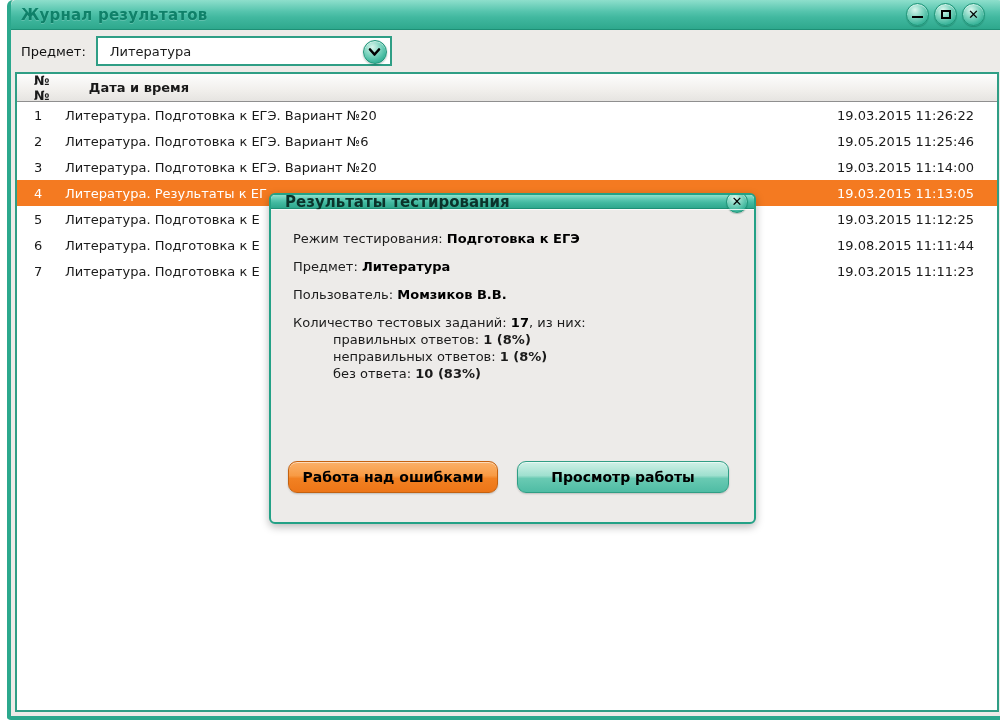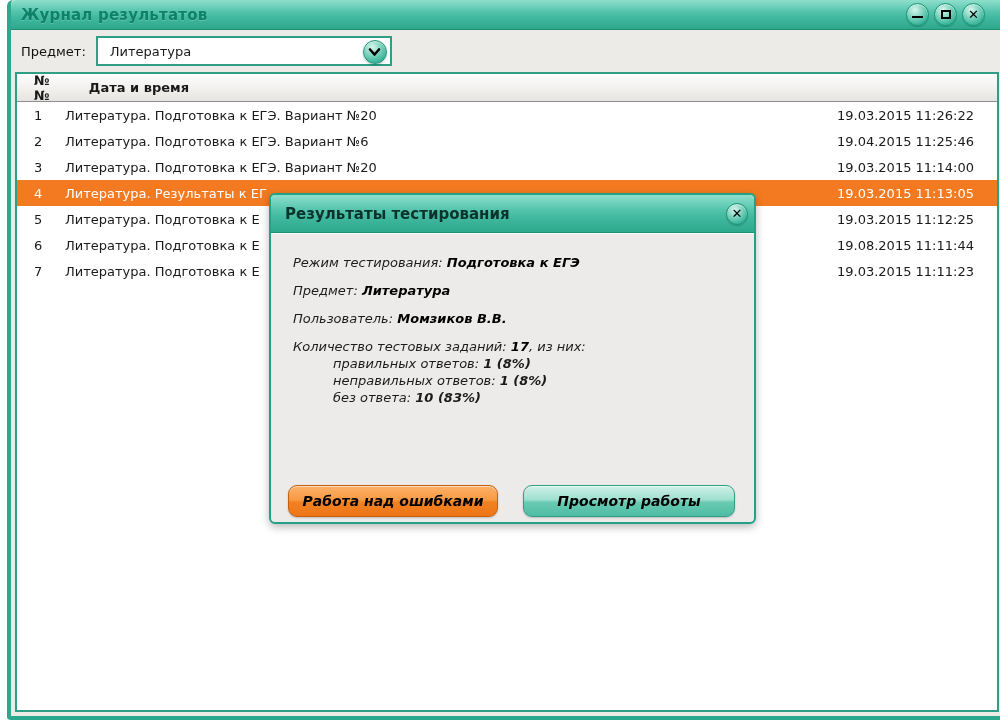--- a/index.html
+++ b/index.html
@@ -84,42 +84,41 @@
   
   .dialog {
     position: absolute; left: 258px; top: 193px; width: 487px; height: 331px;
     border: 2px solid #23a186; border-radius: 6px;
     background: #edebe9;
     box-shadow: 0 3px 9px rgba(0,0,0,0.28);
     z-index: 10;
     overflow: hidden;
   }
   .dialog-header {
-    height: 38px;
+    height: 14px;
     background: linear-gradient(180deg, #8edfcc 0%, #55c4ad 40%, #41b89f 60%, #2ea88d 100%);
     border-bottom: 1px solid #1e8f75;
     display: flex; align-items: center;
     padding: 0 6px 0 14px;
     border-radius: 4px 4px 0 0;
   }
   .dialog-header .dtitle {
     flex: 1; font-size: 15px; font-weight: bold; color: #0b332b;
   }
   .dialog-header .ctl { width: 22px; height: 22px; }
   .dialog-body {
     position: relative; height: 299px;
     padding: 22px 20px 0 22px;
     box-shadow: inset 0 1px 0 rgba(255,255,255,0.8);
-    font-style: italic;
   }
   .fline { margin-bottom: 13px; line-height: 15px; color: #1c1c1c; }
   .fline b { color: #000; }
   .sub { margin: 0 0 2px 40px; line-height: 15px; }
   .dlg-buttons {
-    position: absolute; left: 17px; right: 19px; bottom: 15px;
+    position: absolute; left: 17px; right: 25px; bottom: 15px;
     display: flex; justify-content: space-between;
   }
   .btn {
     height: 32px; border-radius: 9px;
     font-family: inherit; font-size: 14px; font-weight: bold; color: #000;
     display: flex; align-items: center; justify-content: center;
     cursor: pointer;
   }
   .btn-orange {
     width: 210px;
@@ -175,21 +174,21 @@
       </div>
 
       <div class="trow">
         <div class="col-num">1</div>
         <div class="col-title">Литература. Подготовка к ЕГЭ. Вариант №20</div>
         <div class="col-date">19.03.2015 11:26:22</div>
       </div>
       <div class="trow">
         <div class="col-num">2</div>
         <div class="col-title">Литература. Подготовка к ЕГЭ. Вариант №6</div>
-        <div class="col-date">19.04.2015 11:25:46</div>
+        <div class="col-date">19.05.2015 11:25:46</div>
       </div>
       <div class="trow">
         <div class="col-num">3</div>
         <div class="col-title">Литература. Подготовка к ЕГЭ. Вариант №20</div>
         <div class="col-date">19.03.2015 11:14:00</div>
       </div>
       <div class="trow selected">
         <div class="col-num">4</div>
         <div class="col-title">Литература. Результаты к ЕГ</div>
         <div class="col-date">19.03.2015 11:13:05</div>

